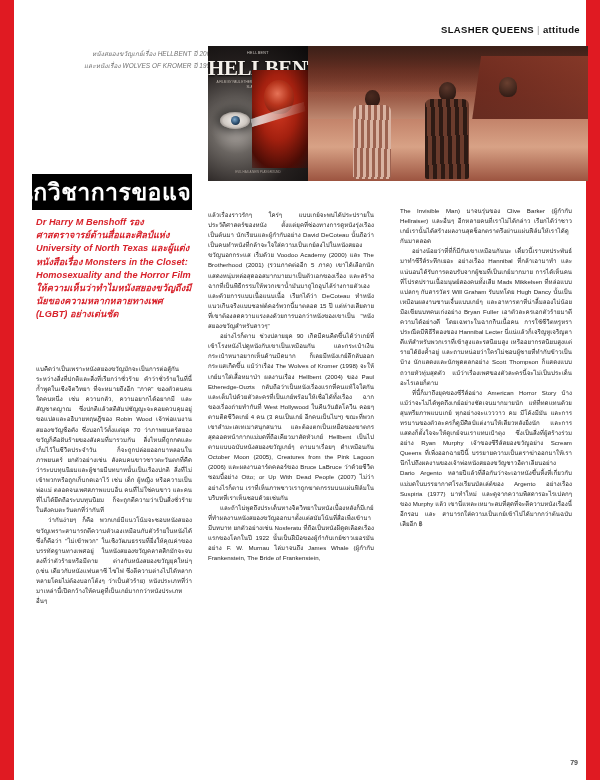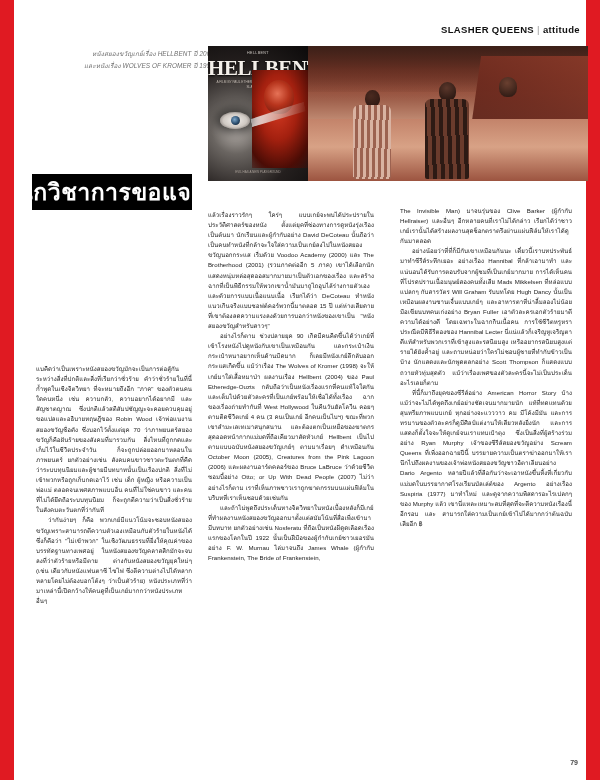--- a/index.html
+++ b/index.html
@@ -349,20 +349,21 @@
         <div class="body"></div>
       </div>
     </div>
 
   </div>
 
   <div class="headline-plate">
     <span class="headline-text">นักวิชาการขอแจม</span>
   </div>
 
+  <div class="standfirst">Dr Harry M Benshoff รอง ศาสตราจารย์ด้านสื่อและศิลป์แห่ง University of North Texas และผู้แต่งหนังสือเรื่อง Monsters in the Closet: Homosexuality and the Horror Film ให้ความเห็นว่าทำไมหนังสยองขวัญถึงมีนัยของความหลากหลายทางเพศ (LGBT) อย่างเด่นชัด</div>
 
   <div class="col col-1">
     <p>แบคิดว่าเป็นเพราะหนังสยองขวัญมักจะเป็นการต่อสู้กันระหว่างสิ่งที่ปกติและสิ่งที่เรียกว่าชั่วร้าย คำว่าชั่วร้ายในที่นี้ก้ำพูดในเชิงจิตวิทยา ที่จะหมายถึงอีก "ภาค" ของตัวตนคนใดคนหนึ่ง เช่น ความกลัว, ความอยากได้อยากมี และสัญชาตญาณ ซึ่งปกติแล้วสติสัมปชัญญะจะคอยควบคุมอยู่ ขอแปลและอธิบายทฤษฎีของ Robin Wood เจ้าพ่อแนงานสยองขวัญชื่อดัง ซึ่งบอกไว้ตั้งแต่ยุค 70 ว่าภาพยนตร์สยองขวัญก็คือฝันร้ายของสังคมที่มารวมกัน สิ่งไหนที่ถูกกดและเก็บไว้ในชีวิตประจำวัน ก็จะถูกปล่อยออกมาหลอนในภาพยนตร์ ยกตัวอย่างเช่น สังคมคนขาวชาวตะวันตกที่คิดว่าระบบทุนนิยมและผู้ชายมีบทบาทนั้นเป็นเรื่องปกติ สิ่งที่ไม่เข้าพวกหรือถูกเก็บกดเอาไว้ เช่น เด็ก ผู้หญิง หรือความเป็นพ่อแม่ ตลอดจนเพศสภาพแบบอื่น คนที่ไม่ใช่คนขาว และคนที่ไม่ได้ยึดถือระบบทุนนิยม ก็จะถูกตีความว่าเป็นสิ่งชั่วร้ายในสังคมตะวันตกที่ว่ากันที</p>
     <p>ว่ากันง่ายๆ ก็คือ พวกเกย์มีแนวโน้มจะชอบหนังสยองขวัญเพราะสามารถตีความตัวเองเหมือนกับตัวร้ายในหนังได้ ซึ่งก็คือว่า "ไม่เข้าพวก" ในเชิงวัฒนธรรมที่ยิ่งให้คุณค่าของบรรทัดฐานทางเพศอยู่ ในหนังสยองขวัญคลาสสิกมักจะจบลงที่ว่าตัวร้ายหรือมีตาย ต่างกันหนังสยองขวัญยุคใหม่ๆ (เช่น เดียวกับหนังแฟนตาซี ไซไฟ ซึ่งตีความต่างไปได้หลากหลายโดยไม่ต้องบอกโต้งๆ ว่าเป็นตัวร้าย) หนังประเภทที่ว่ามาเหล่านี้เปิดกว้างให้คนดูที่เป็นเกย์มากกว่าหนังประเภทอื่นๆ</p>
   </div>
 
   <div class="col col-2">
     <p>แล้วเรื่องราวรักๆ ใคร่ๆ แบบเกย์จะพบได้ประปรายในประวัติศาสตร์ของหนัง ตั้งแต่ยุคที่ช่องทางการดูหนังรุ่งเรืองเป็นต้นมา นักเรียนและผู้กำกับอย่าง David DeCoteau นั้นถือว่าเป็นคนทำหนังที่กล้าจะใจใส่ความเป็นเกย์ลงไปในหนังสยองขวัญนอกกระแส เริ่มด้วย Voodoo Academy (2000) และ The Brotherhood (2001) (รวมภาคต่ออีก 5 ภาค) เขาได้เลือกนักแสดงหนุ่มหล่อสุดออสมากมายมาเป็นตัวเอกของเรื่อง และสร้างฉากที่เป็นพิธีกรรมให้พวกเขาน้ำมันมาถูไถอูบไล้ร่างกายตัวเอง และด้วยการแบบเนื้อแนบเนื้อ เรียกได้ว่า DeCoteau ทำหนังแนวเกินจริงแบบซอฟต์คอร์พวกนี้มาตลอด 15 ปี แต่ห่างเสียดายที่เขาต้องลดความแรงลงด้วยการบอกว่าหนังของเขาเป็น "หนังสยองขวัญสำหรับสาวๆ"</p>
     <p>อย่างไรก็ตาม ช่วงปลายยุค 90 เกิดมีคนคิดขึ้นได้ว่าเกย์ที่เข้าโรงหนังไปดูหนังกับเขาเป็นเหมือนกัน และกระเป๋าเงินกระเป๋าหนาอยากเห็นด้านมืดมาก ก็เลยมีหนังเกย์ลึกลับออกกระแสเกิดขึ้น แม้ว่าเรื่อง The Wolves of Kromer (1998) จะให้เกย์มาใส่เสื้อหมาป่า ผลงานเรื่อง Hellbent (2004) ของ Paul Etheredge-Ouzts กลับถือว่าเป็นหนังเรื่องแรกที่คนแท้ใจใสกัน และเต็มไปด้วยตัวละครที่เป็นเกย์พร้อมให้เชื่อได้ทั้งเรื่อง ฉากของเรื่องถ่ายทำกันที่ West Hollywood ในคืนวันฮัลโลวีน คอยๆ ตามติดชีวิตเกย์ 4 คน (3 คนเป็นเกย์ อีกคนเป็นไบฯ) ขณะที่พวกเขาสำมะเลเทเมาสนุกสนาน และต้องตกเป็นเหยื่อของฆาตกรสุดออดหน้ากากแม่มดที่ถือเคียวมาสัดหัวเกย์ Hellbent เป็นไปตามแบบฉบับหนังสยองขวัญเกย์ๆ ตามมาเรื่อยๆ ดำเหมือนกัน October Moon (2005), Creatures from the Pink Lagoon (2006) และผลงานอาร์ตคลอร์ของ Bruce LaBruce ว่าด้วยชีวิตซอมบี้อย่าง Otto; or Up With Dead People (2007) ไม่ว่าอย่างไรก็ตาม เราที่เห็นภาพชาวเราถูกฆาตกรรมบนแผ่นฟิล์มในบริบทที่เราเห็นชอบด้วยเช่นกัน</p>
     <p>และถ้าไม่พูดถึงประเด็นทางจิตวิทยาในหนังเบื้องหลังก็มีเกย์ที่ทำผลงานหนังสยองขวัญออกมาตั้งแต่สมัยโน้นที่สื่อเพิ่งเข้ามามีบทบาท ยกตัวอย่างเช่น Nosferatu ที่ถือเป็นหนังผีดูดเลือดเรื่องแรกของโลกในปี 1922 นั้นเป็นฝีมือของผู้กำกับเกย์ชาวเยอรมันอย่าง F. W. Murnau ไล่มาจนถึง James Whale (ผู้กำกับ Frankenstein, The Bride of Frankenstein,</p>

